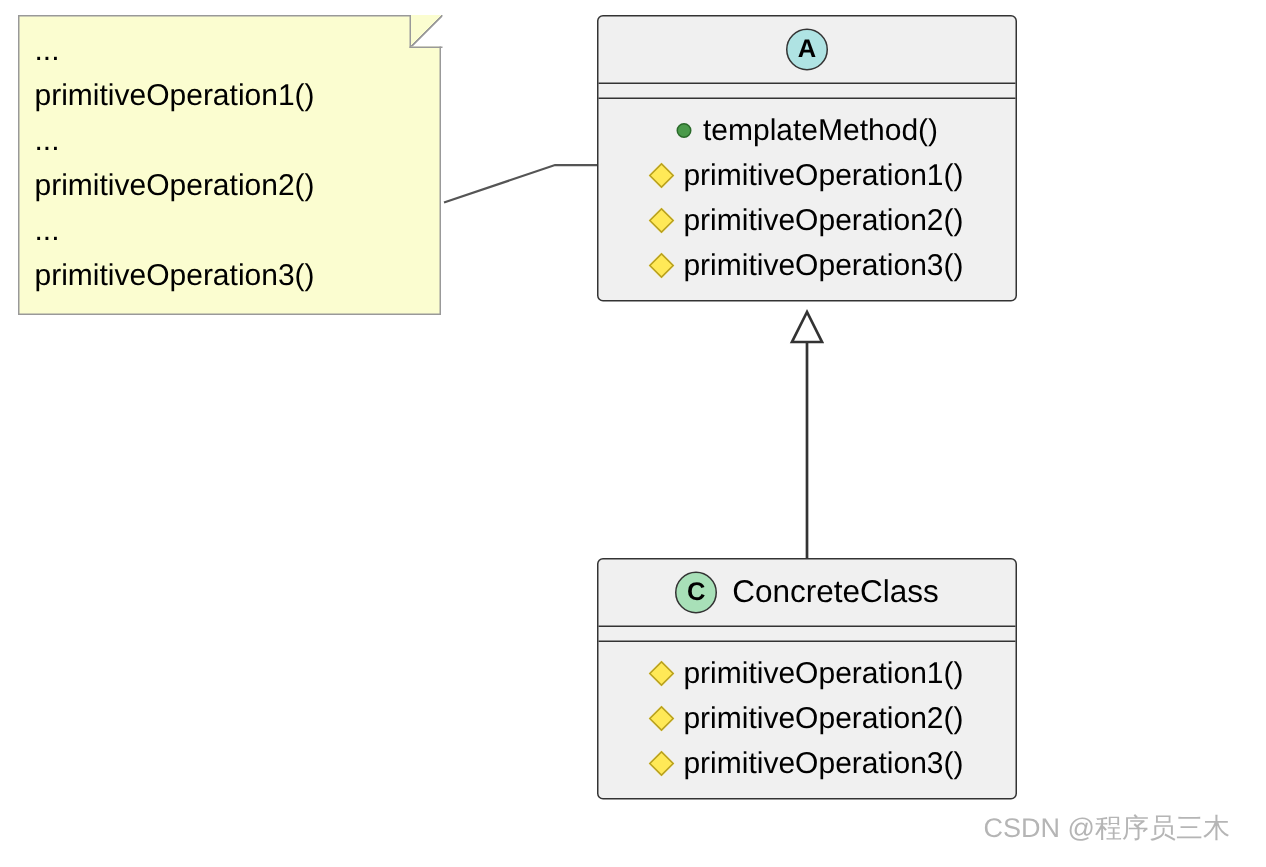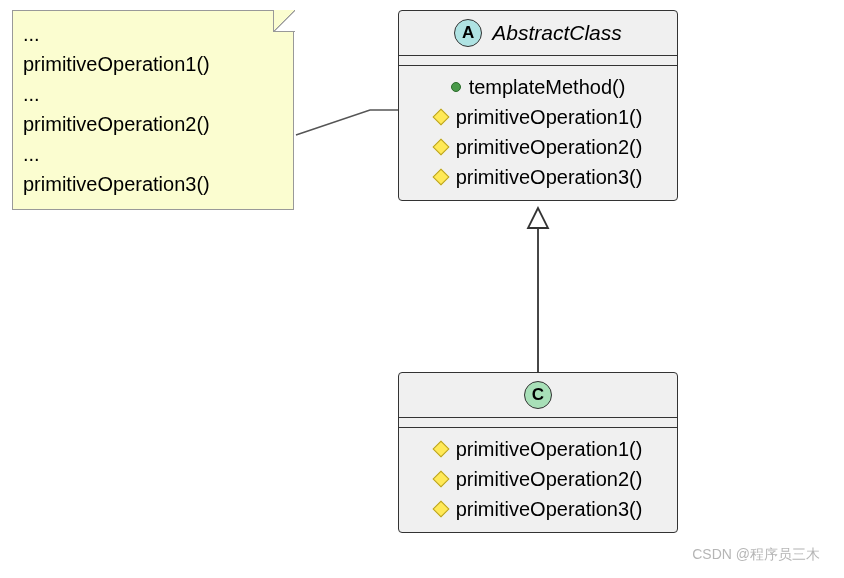--- a/index.html
+++ b/index.html
@@ -86,21 +86,21 @@
     height: 12px;
     transform: rotate(45deg);
     background: #ffe957;
     border: 1px solid #b8a020;
     flex-shrink: 0;
     margin: 0 1px;
   }
   .watermark {
     position: absolute;
     color: rgba(120,120,120,0.55);
-    font-size: 14px;
+    font-size: 18px;
     font-family: sans-serif;
   }
   svg.overlay {
     position: absolute;
     left: 0;
     top: 0;
     pointer-events: none;
   }
 </style>
 </head>
@@ -114,21 +114,20 @@
   <div>primitiveOperation2()</div>
   <div>...</div>
   <div>primitiveOperation3()</div>
 </div>
 
 <div class="class-box" style="left:398px; top:10px; width:280px;">
   <div class="class-header">
     <span class="stereotype-circle circle-a">
         <span>A</span>
       </span>
-    <span class="class-name italic">AbstractClass</span>
   </div>
   <div class="class-empty"></div>
   <div class="class-body">
     <div class="method-row">
         <span class="bullet-green"></span>
         <span>templateMethod()</span>
       </div>
     <div class="method-row">
         <span class="bullet-diamond"></span>
         <span>primitiveOperation1()</span>
@@ -142,20 +141,21 @@
         <span>primitiveOperation3()</span>
       </div>
   </div>
 </div>
 
 <div class="class-box" style="left:398px; top:372px; width:280px;">
   <div class="class-header">
     <span class="stereotype-circle circle-c">
         <span>C</span>
       </span>
+    <span class="class-name">ConcreteClass</span>
   </div>
   <div class="class-empty"></div>
   <div class="class-body">
     <div class="method-row">
         <span class="bullet-diamond"></span>
         <span>primitiveOperation1()</span>
       </div>
     <div class="method-row">
         <span class="bullet-diamond"></span>
         <span>primitiveOperation2()</span>

